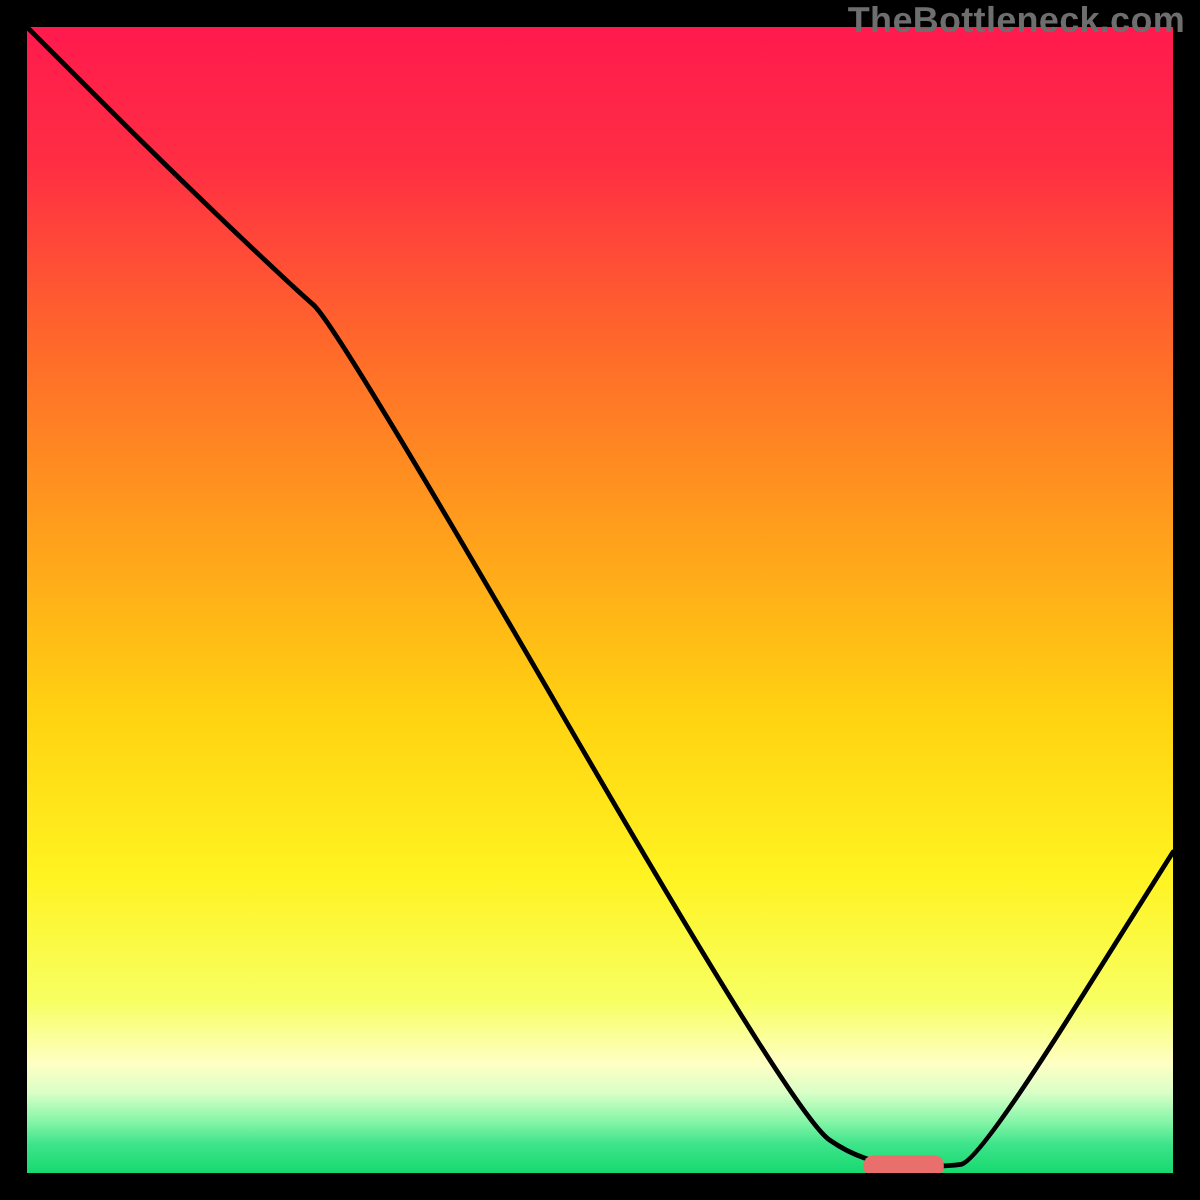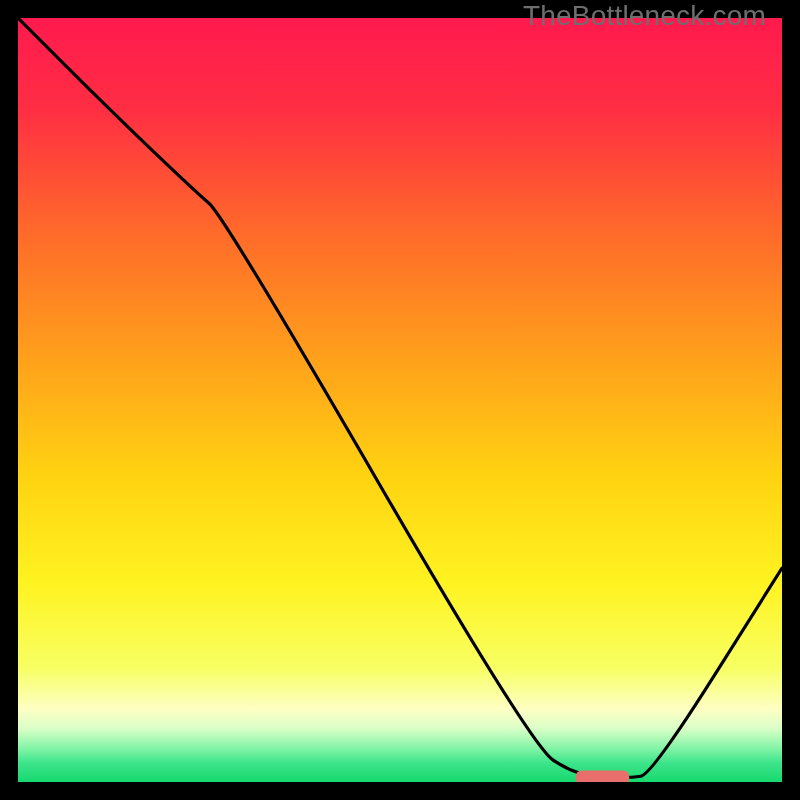--- a/index.html
+++ b/index.html
@@ -22,24 +22,24 @@
   .plot-area {
     position: absolute;
     left: 0;
     top: 0;
     width: 764px;
     height: 764px;
   }
   .watermark {
     position: absolute;
     top: 0px;
-    right: 34px;
+    right: 10px;
     color: #6e6e6e;
-    font-size: 28px;
-    font-weight: 400;
+    font-size: 24px;
+    font-weight: 700;
     letter-spacing: 0.2px;
   }
 </style>
 </head>
 <body>
 
 <div class="frame">
   <svg class="plot-area" viewBox="0 0 764 764" preserveAspectRatio="none">
     <defs>
       <linearGradient id="bg-grad" x1="0" y1="0" x2="0" y2="1">

